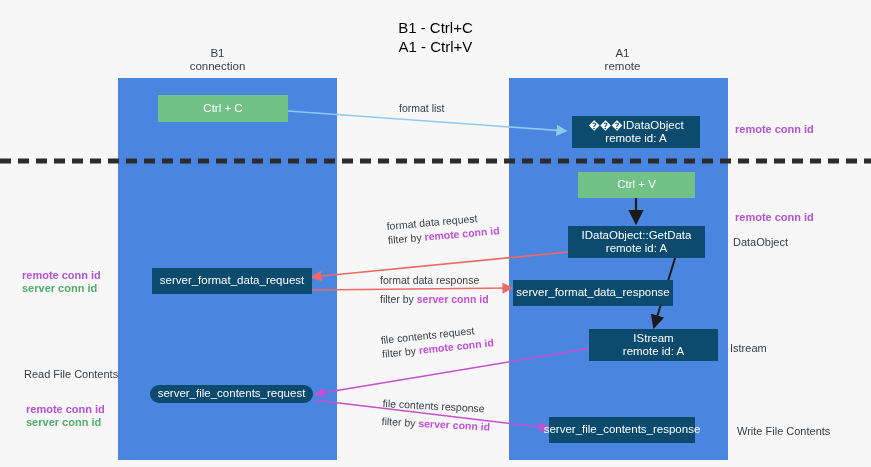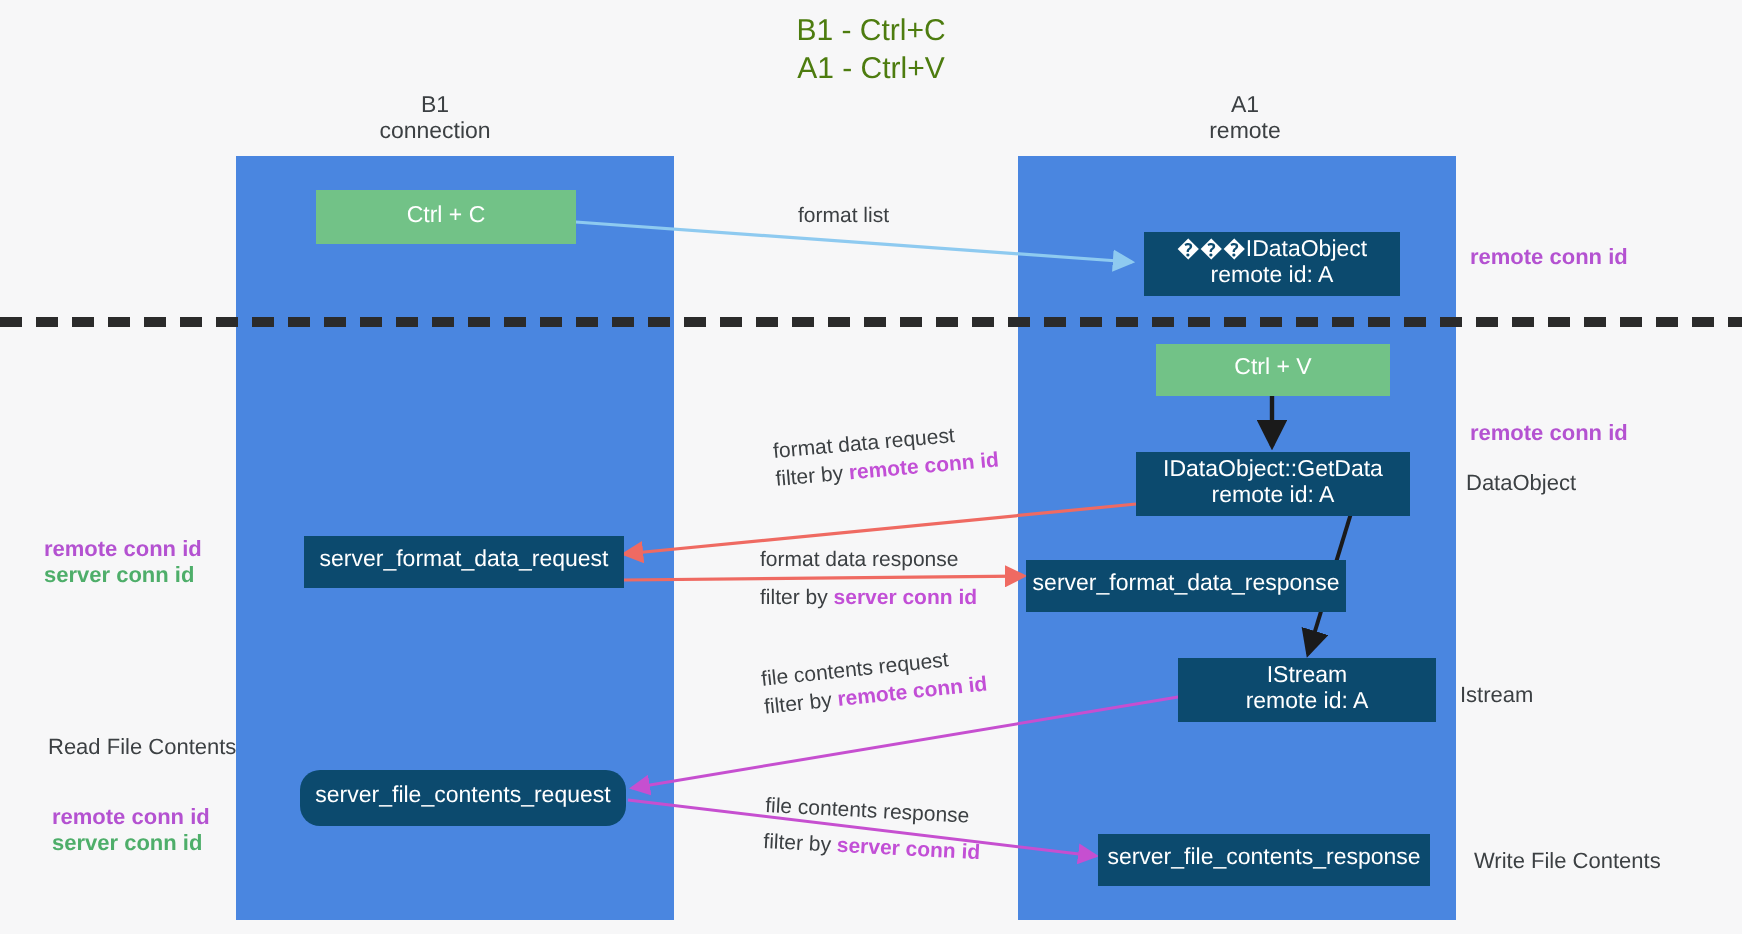--- a/index.html
+++ b/index.html
@@ -23,25 +23,25 @@
     left: 0;
     top: 0;
     width: 871px;
     height: 467px;
     pointer-events: none;
   }
 
   .title {
     position: absolute;
     left: 0;
-    top: 6px;
+    top: 18px;
     width: 871px;
     text-align: center;
     font-size: 15px;
-    color: #4d7c0f;
+    color: #000000;
     line-height: 19px;
     white-space: pre-line;
   }
 
   .col-head {
     position: absolute;
     text-align: center;
     font-size: 11.5px;
     color: #3c4043;
     line-height: 13px;
@@ -154,23 +154,23 @@
   <div class="node orange" style="left:568px; top:226px; width:137px; height:32px;">IDataObject::GetData
 remote id: A</div>
 
   <div class="node orange" style="left:152px; top:268px; width:160px; height:26px;">server_format_data_request</div>
 
   <div class="node orange" style="left:513px; top:280px; width:160px; height:26px;">server_format_data_response</div>
 
   <div class="node orange" style="left:589px; top:329px; width:129px; height:32px;">IStream
 remote id: A</div>
 
-  <div class="node orange" style="left:150px; top:385px; width:163px; height:28px;border-radius:10px;">server_file_contents_request</div>
-
-  <div class="node orange" style="left:549px; top:417px; width:166px; height:26px;">server_file_contents_response</div>
+  <div class="node orange" style="left:150px; top:385px; width:163px; height:18px;border-radius:10px;">server_file_contents_request</div>
+
+  <div class="node orange" style="left:549px; top:417px; width:146px; height:26px;">server_file_contents_response</div>
 
   <div class="edge-label" style="left:399px; top:101px;">format list</div>
 
   <div class="edge-label stack2" style="left:386px; top:219px; transform: rotate(-5deg); transform-origin: left top;">
     <span>format data request</span>
     <span class="l2"><span>filter by </span><span class="hl-purple">remote conn id</span></span>
   </div>
 
   <div class="edge-label stack2" style="left:380px; top:273px;">
     <span>format data response</span>

